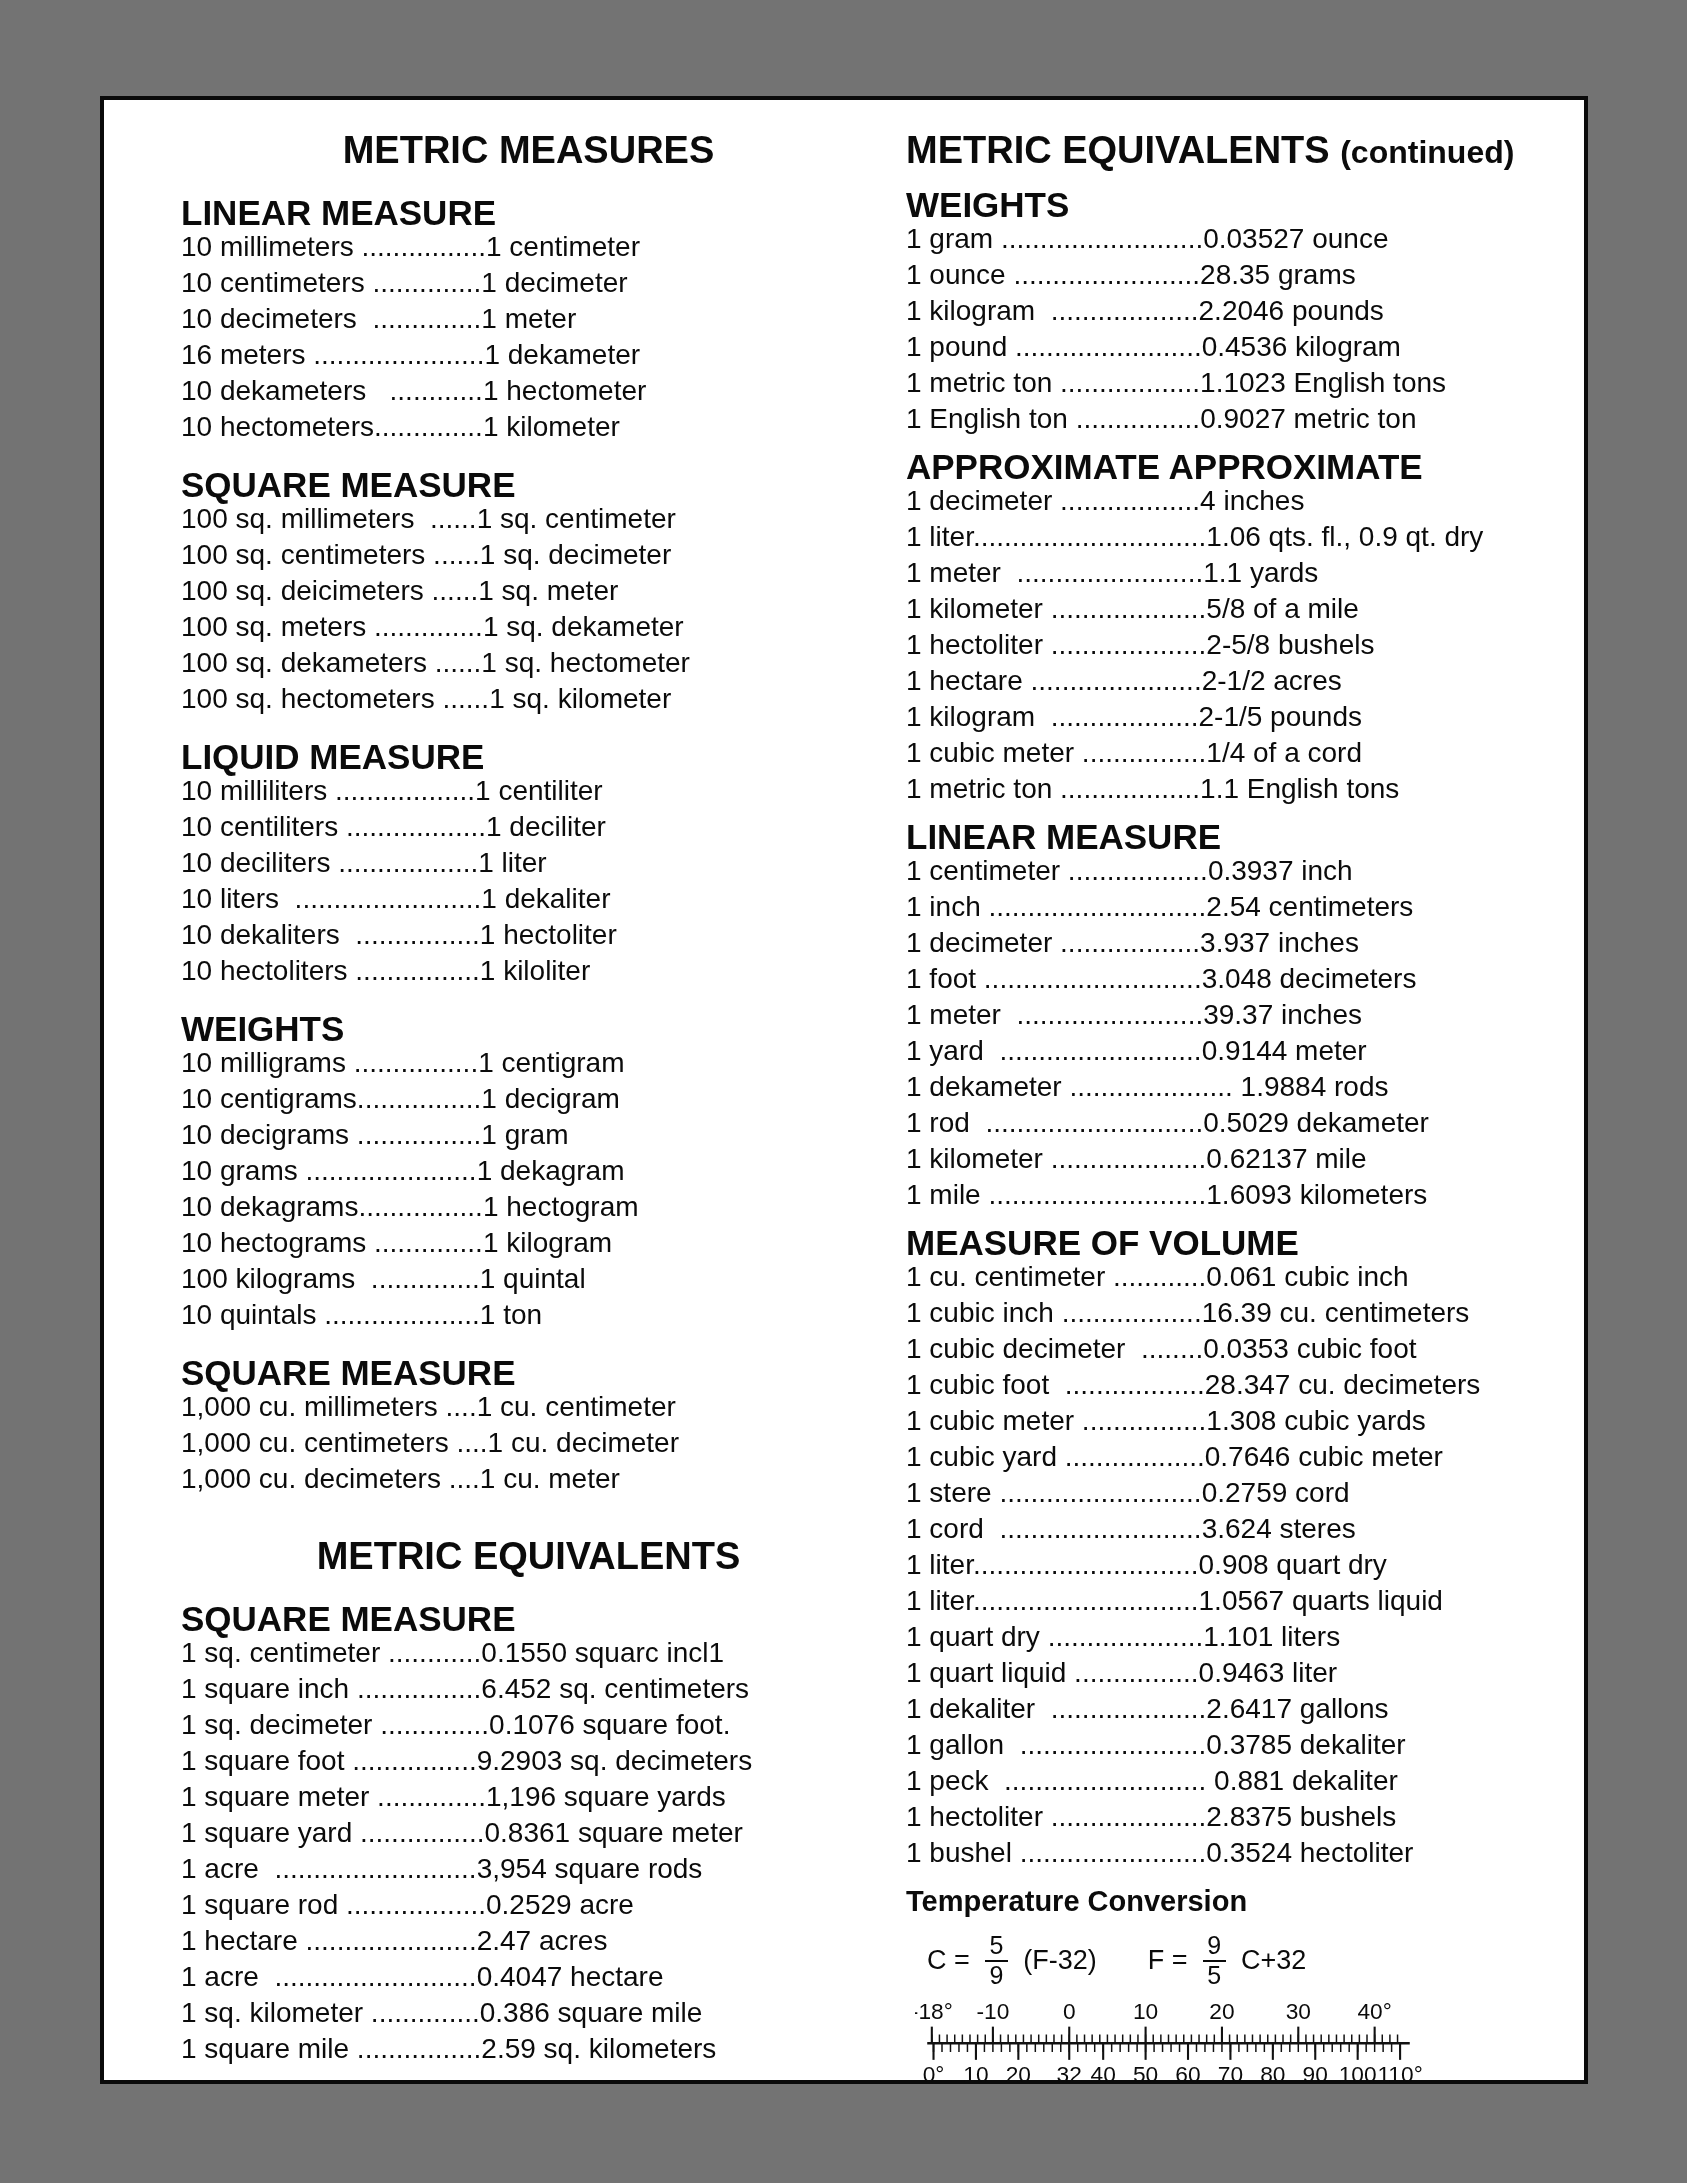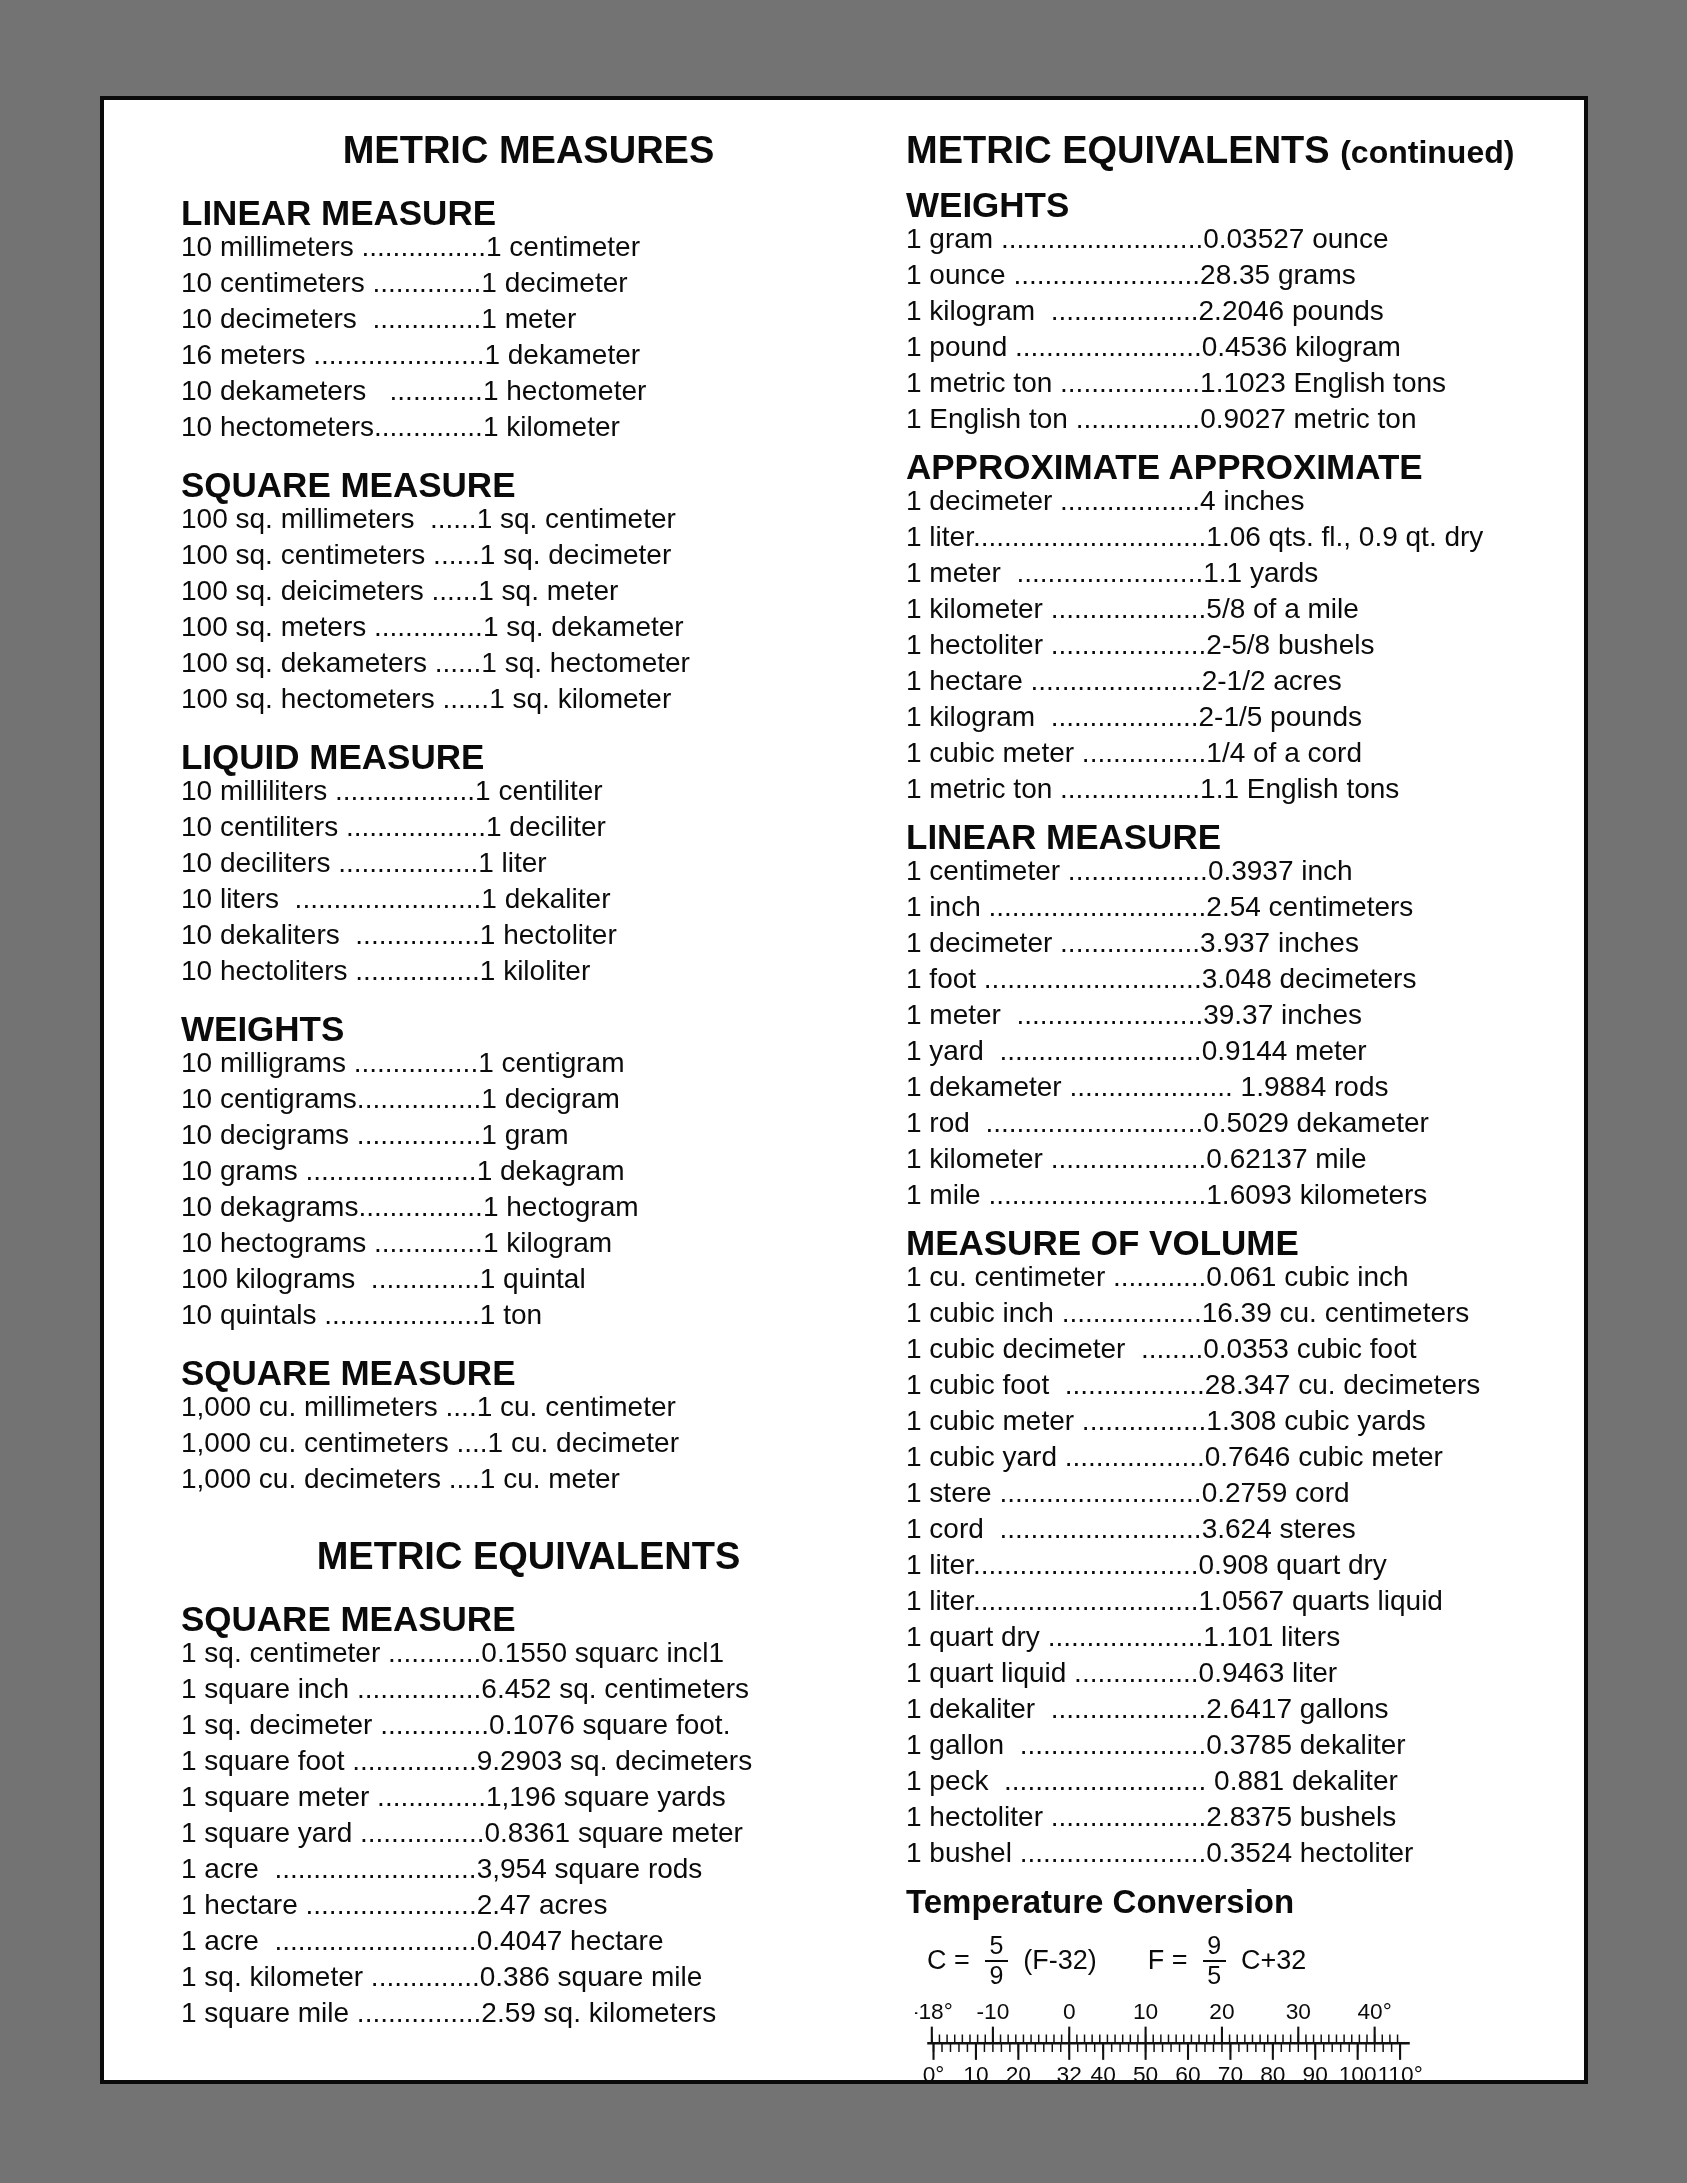--- a/index.html
+++ b/index.html
@@ -21,21 +21,21 @@
   .col-left .title{text-align:center;}
   .col-left .title.mid{margin-top:37px;}
   .title .suffix{font-size:32px;}
 
   .sec-heading{font-size:35px;font-weight:bold;line-height:33px;}
   .col-left .sec-heading{margin-top:23px;}
   .col-right .sec-heading{margin-top:13px;}
 
   .row{font-size:28px;line-height:36px;white-space:pre;}
 
-  .temp-heading{font-size:33px;font-weight:bold;line-height:33px;margin-top:14px;}
+  .temp-heading{font-size:29px;font-weight:bold;line-height:33px;margin-top:14px;}
   .formulas{display:flex;gap:51px;margin:14px 0 7px 21px;align-items:center;}
   .formula{display:flex;align-items:center;font-size:27px;white-space:pre;}
   .frac{display:inline-flex;flex-direction:column;align-items:center;margin:0 7.9px;
         font-size:25px;line-height:27px;}
   .frac .num{border-bottom:2.6px solid #0a0a0a;padding:0 4.4px 0.9px 4.4px;}
   .frac .den{padding-top:0.9px;}
   .ruler-wrap{margin-left:9px;}
 </style>
 </head>
 <body>
@@ -102,20 +102,21 @@
         <div class="sec">
           <div class="sec-heading">SQUARE MEASURE</div>
           <div class="rows">
             <div class="row">1 sq. centimeter ............0.1550 squarc incl1</div>
             <div class="row">1 square inch ................6.452 sq. centimeters</div>
             <div class="row">1 sq. decimeter ..............0.1076 square foot.</div>
             <div class="row">1 square foot ................9.2903 sq. decimeters</div>
             <div class="row">1 square meter ..............1,196 square yards</div>
             <div class="row">1 square yard ................0.8361 square meter</div>
             <div class="row">1 acre  ..........................3,954 square rods</div>
+            <div class="row">1 square rod ..................0.2529 acre</div>
             <div class="row">1 hectare ......................2.47 acres</div>
             <div class="row">1 acre  ..........................0.4047 hectare</div>
             <div class="row">1 sq. kilometer ..............0.386 square mile</div>
             <div class="row">1 square mile ................2.59 sq. kilometers</div>
           </div>
         </div>
       </div>
     <div class="col col-right">
         <div class="title"><span class="title-main">METRIC EQUIVALENTS</span> <span class="suffix">(continued)</span></div>
         <div class="sec">

